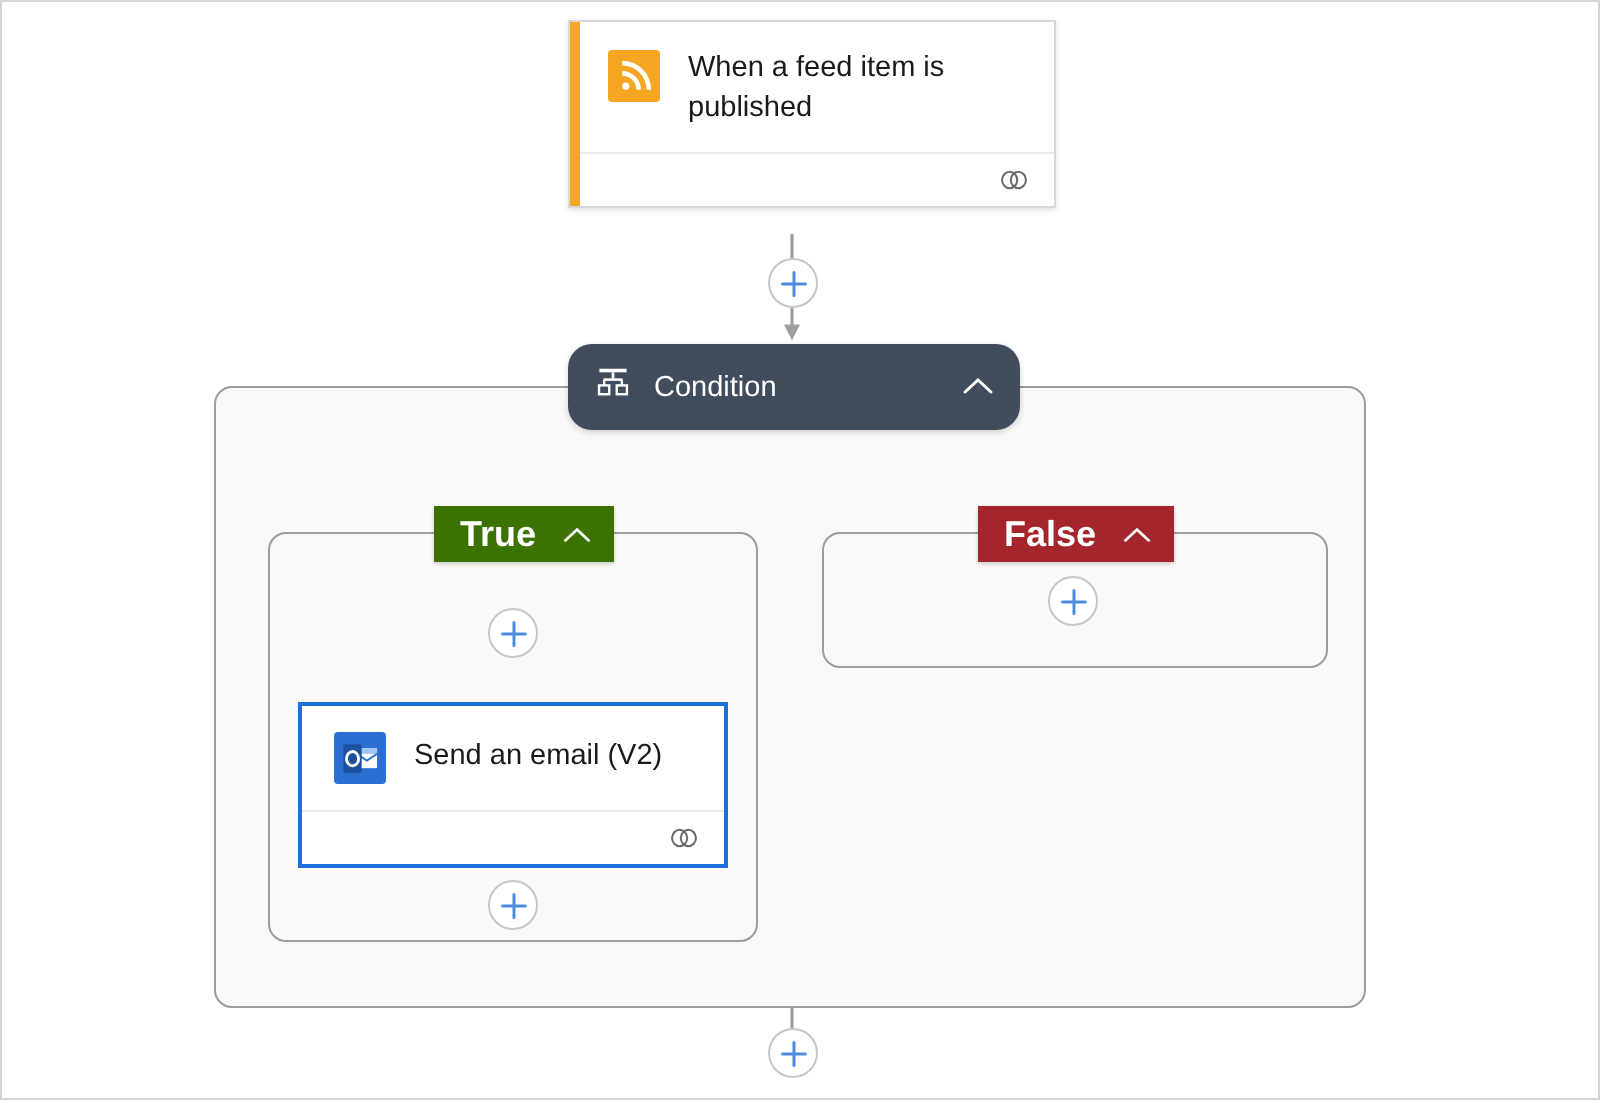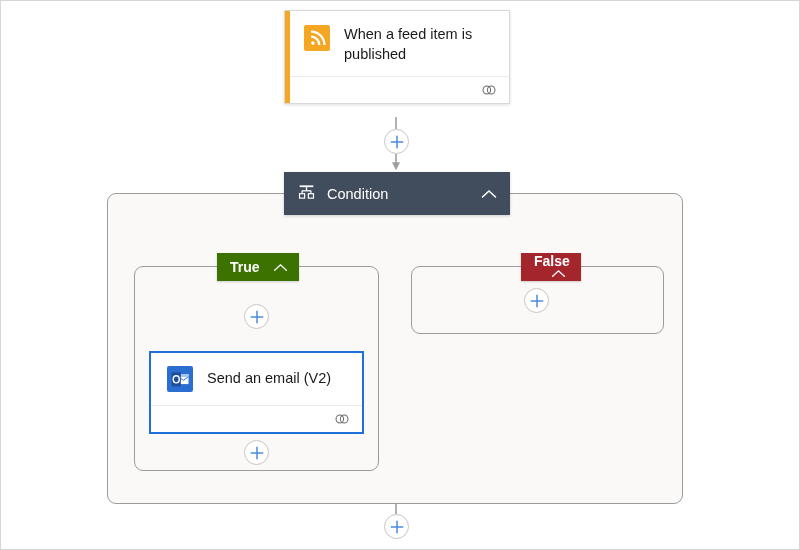--- a/index.html
+++ b/index.html
@@ -38,21 +38,21 @@
     font-weight: 400;
   }
   .card .foot {
     height: 27px;
     border-top: 1px solid #edebe9;
     display: flex; align-items: center; justify-content: flex-end;
     padding-right: 12px;
   }
 
   
-  #trigger-card { left: 283px; top: 9px; width: 226px; }
+  #trigger-card { left: 283px; top: 9px; width: 244px; }
   #trigger-card .accent {
     position: absolute; left: 0; top: 0; bottom: 0; width: 5px;
     background: #f5a623;
   }
   #trigger-card .body { padding-left: 19px; align-items: flex-start; padding-top: 14px; }
 
   .icon-sq {
     width: 26px; height: 26px; flex: 0 0 26px;
     border-radius: 2px;
     display: flex; align-items: center; justify-content: center;
@@ -64,20 +64,21 @@
   #email-card { left: 148px; top: 350px; width: 215px; border: 2px solid #1e6fd9; box-shadow: none; }
   #email-card .body { min-height: 52px; padding: 10px 16px; }
 
   
   #condition-head {
     position: absolute; left: 283px; top: 171px; width: 226px; height: 43px;
     background: #414d5c;
     display: flex; align-items: center;
     padding: 0 13px 0 14px;
     box-shadow: 0 1px 3px rgba(0,0,0,.18);
+    border-radius: 12px;
   }
   #condition-head .label {
     color: #ffffff; font-size: 14.5px; margin-left: 12px; flex: 1 1 auto;
   }
 
   
   .scope {
     position: absolute;
     background: #faf9f8;
     border: 1.4px solid #9c9c9c;
@@ -85,26 +86,26 @@
   }
   #condition-scope { left: 106px; top: 192px; width: 576px; height: 311px; }
   #true-scope  { left: 133px; top: 265px; width: 245px; height: 205px; }
   #false-scope { left: 410px; top: 265px; width: 253px; height: 68px; }
 
   
   .pill {
     position: absolute; height: 28px;
     display: flex; align-items: center;
     padding: 0 11px 0 13px;
-    color: #ffffff; font-size: 14px; font-weight: 600;
+    color: #ffffff; font-size: 18px; font-weight: 600;
     box-shadow: 0 1px 2px rgba(0,0,0,.18);
   }
   .pill .chev { margin-left: 13px; display: flex; align-items: center; }
   #true-pill  { left: 216px; top: 252px; background: #3c7300; }
-  #false-pill { left: 520px; top: 252px; background: #a4262c; flex-direction: column; }
+  #false-pill { left: 488px; top: 252px; background: #a4262c; }
 
   
   .plus {
     position: absolute; width: 25px; height: 25px;
     border-radius: 50%;
     background: #ffffff;
     border: 1px solid #c8c6c4;
     display: flex; align-items: center; justify-content: center;
   }
   .plus svg { display: block; }

